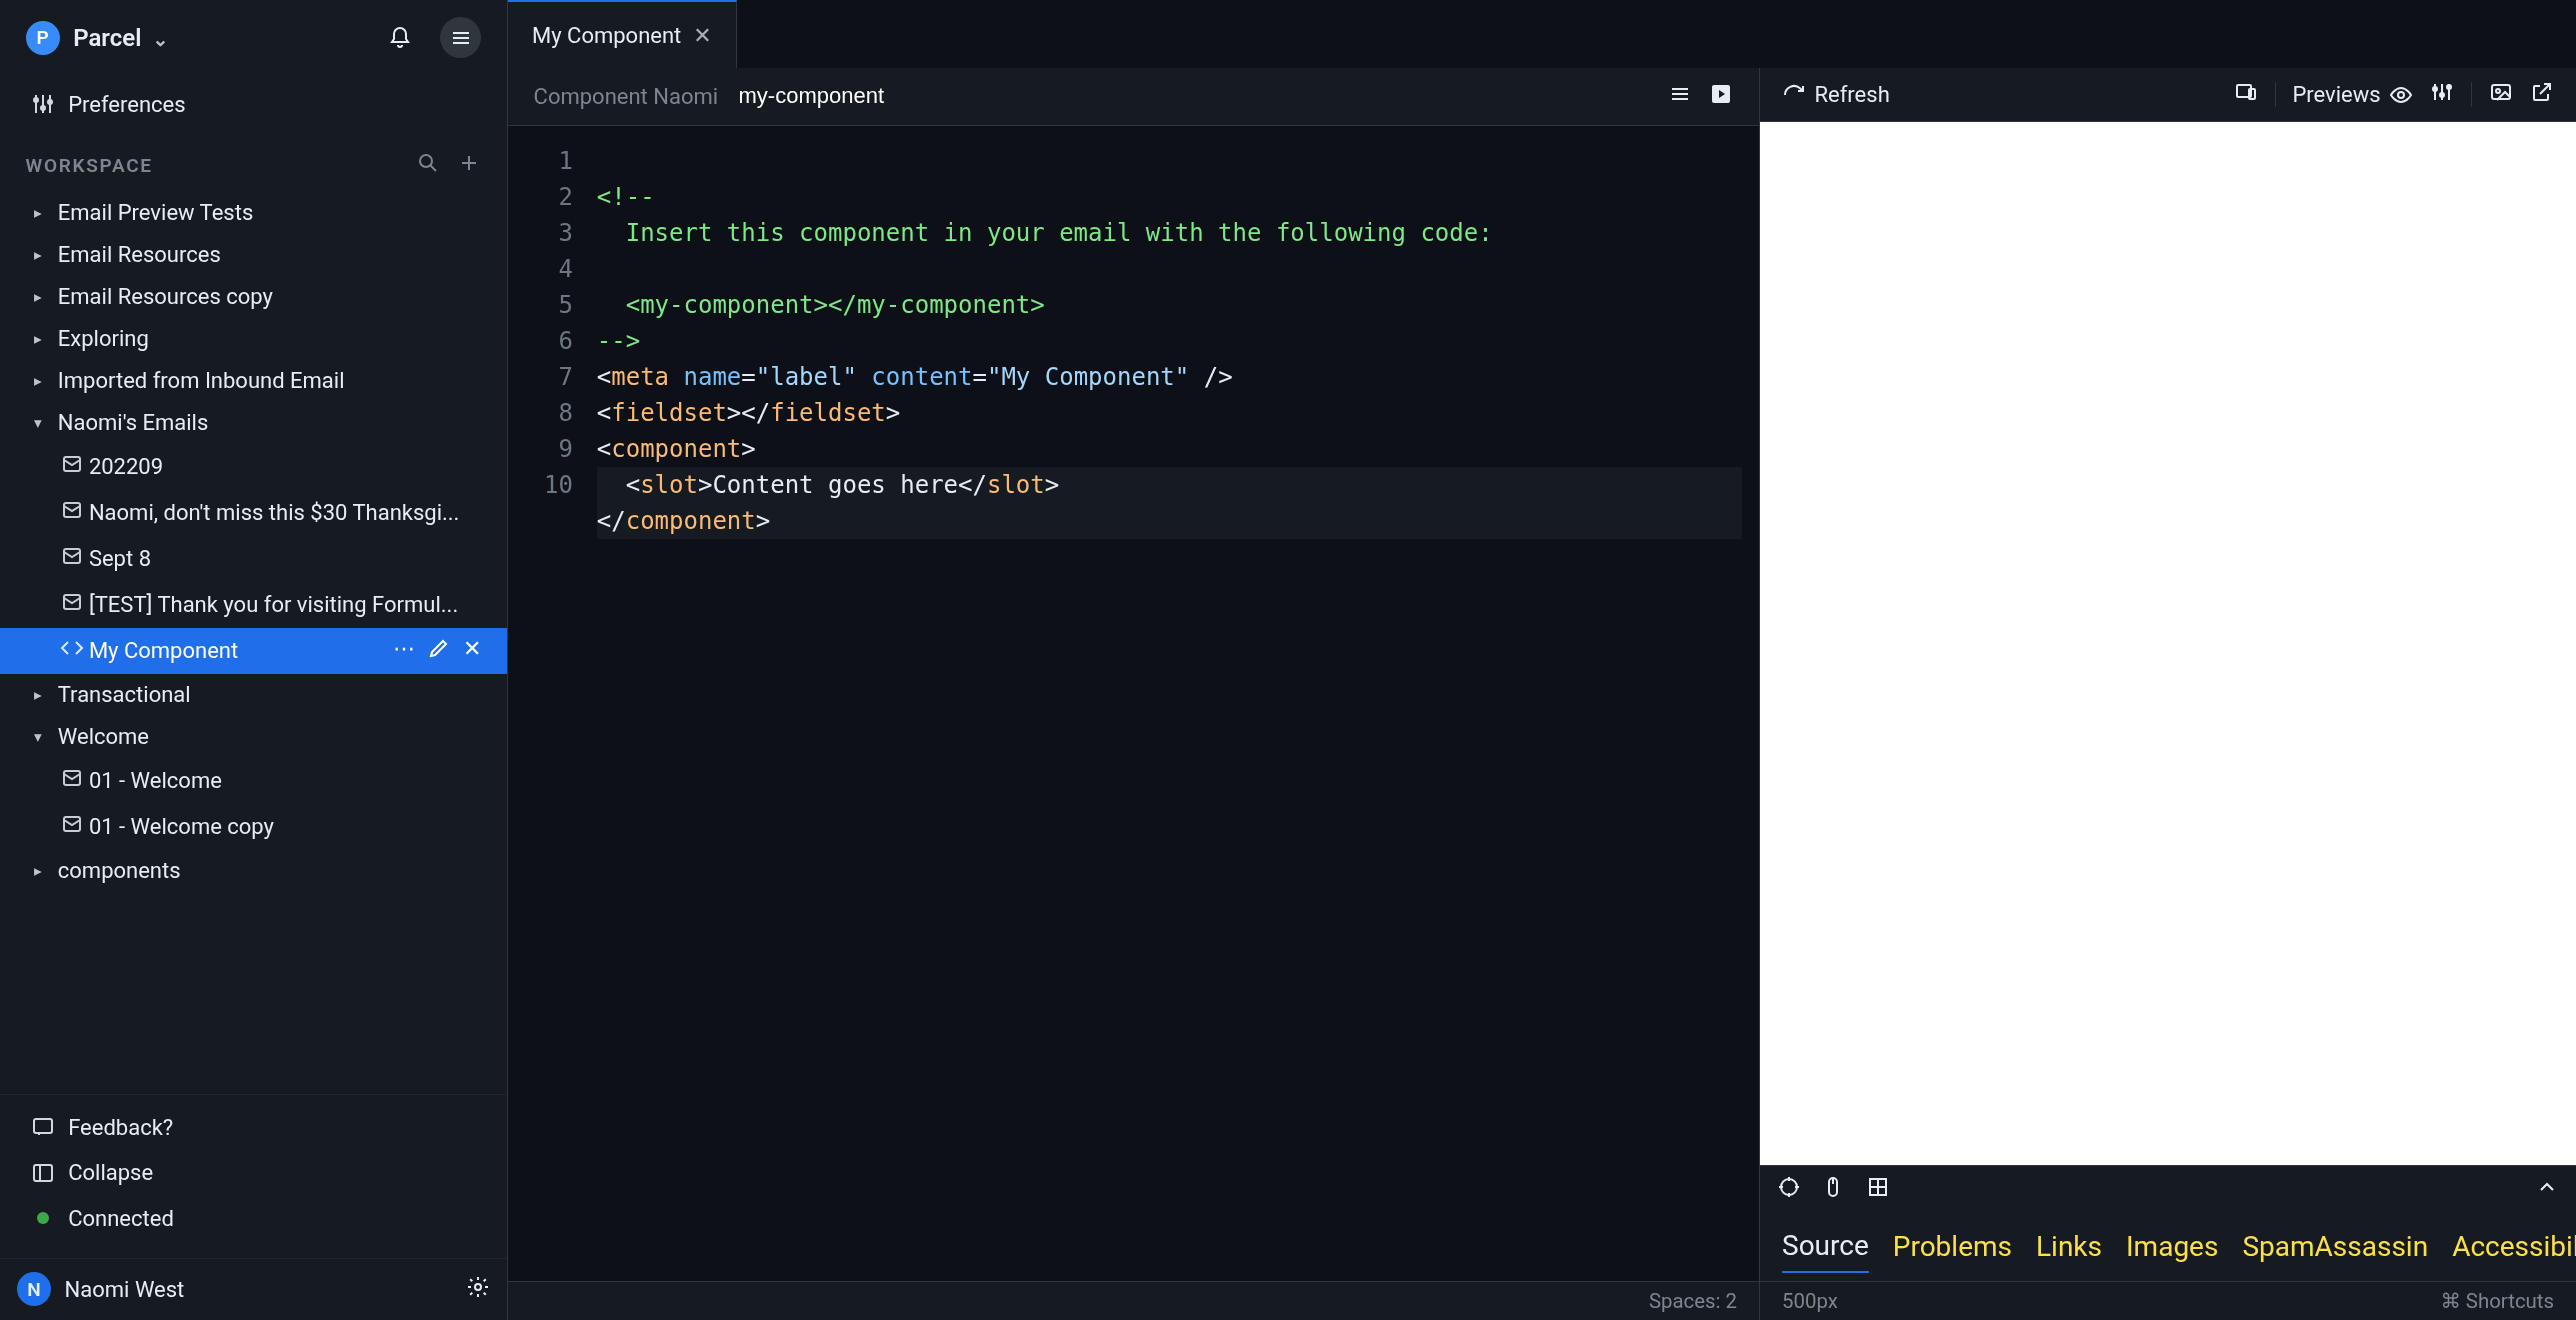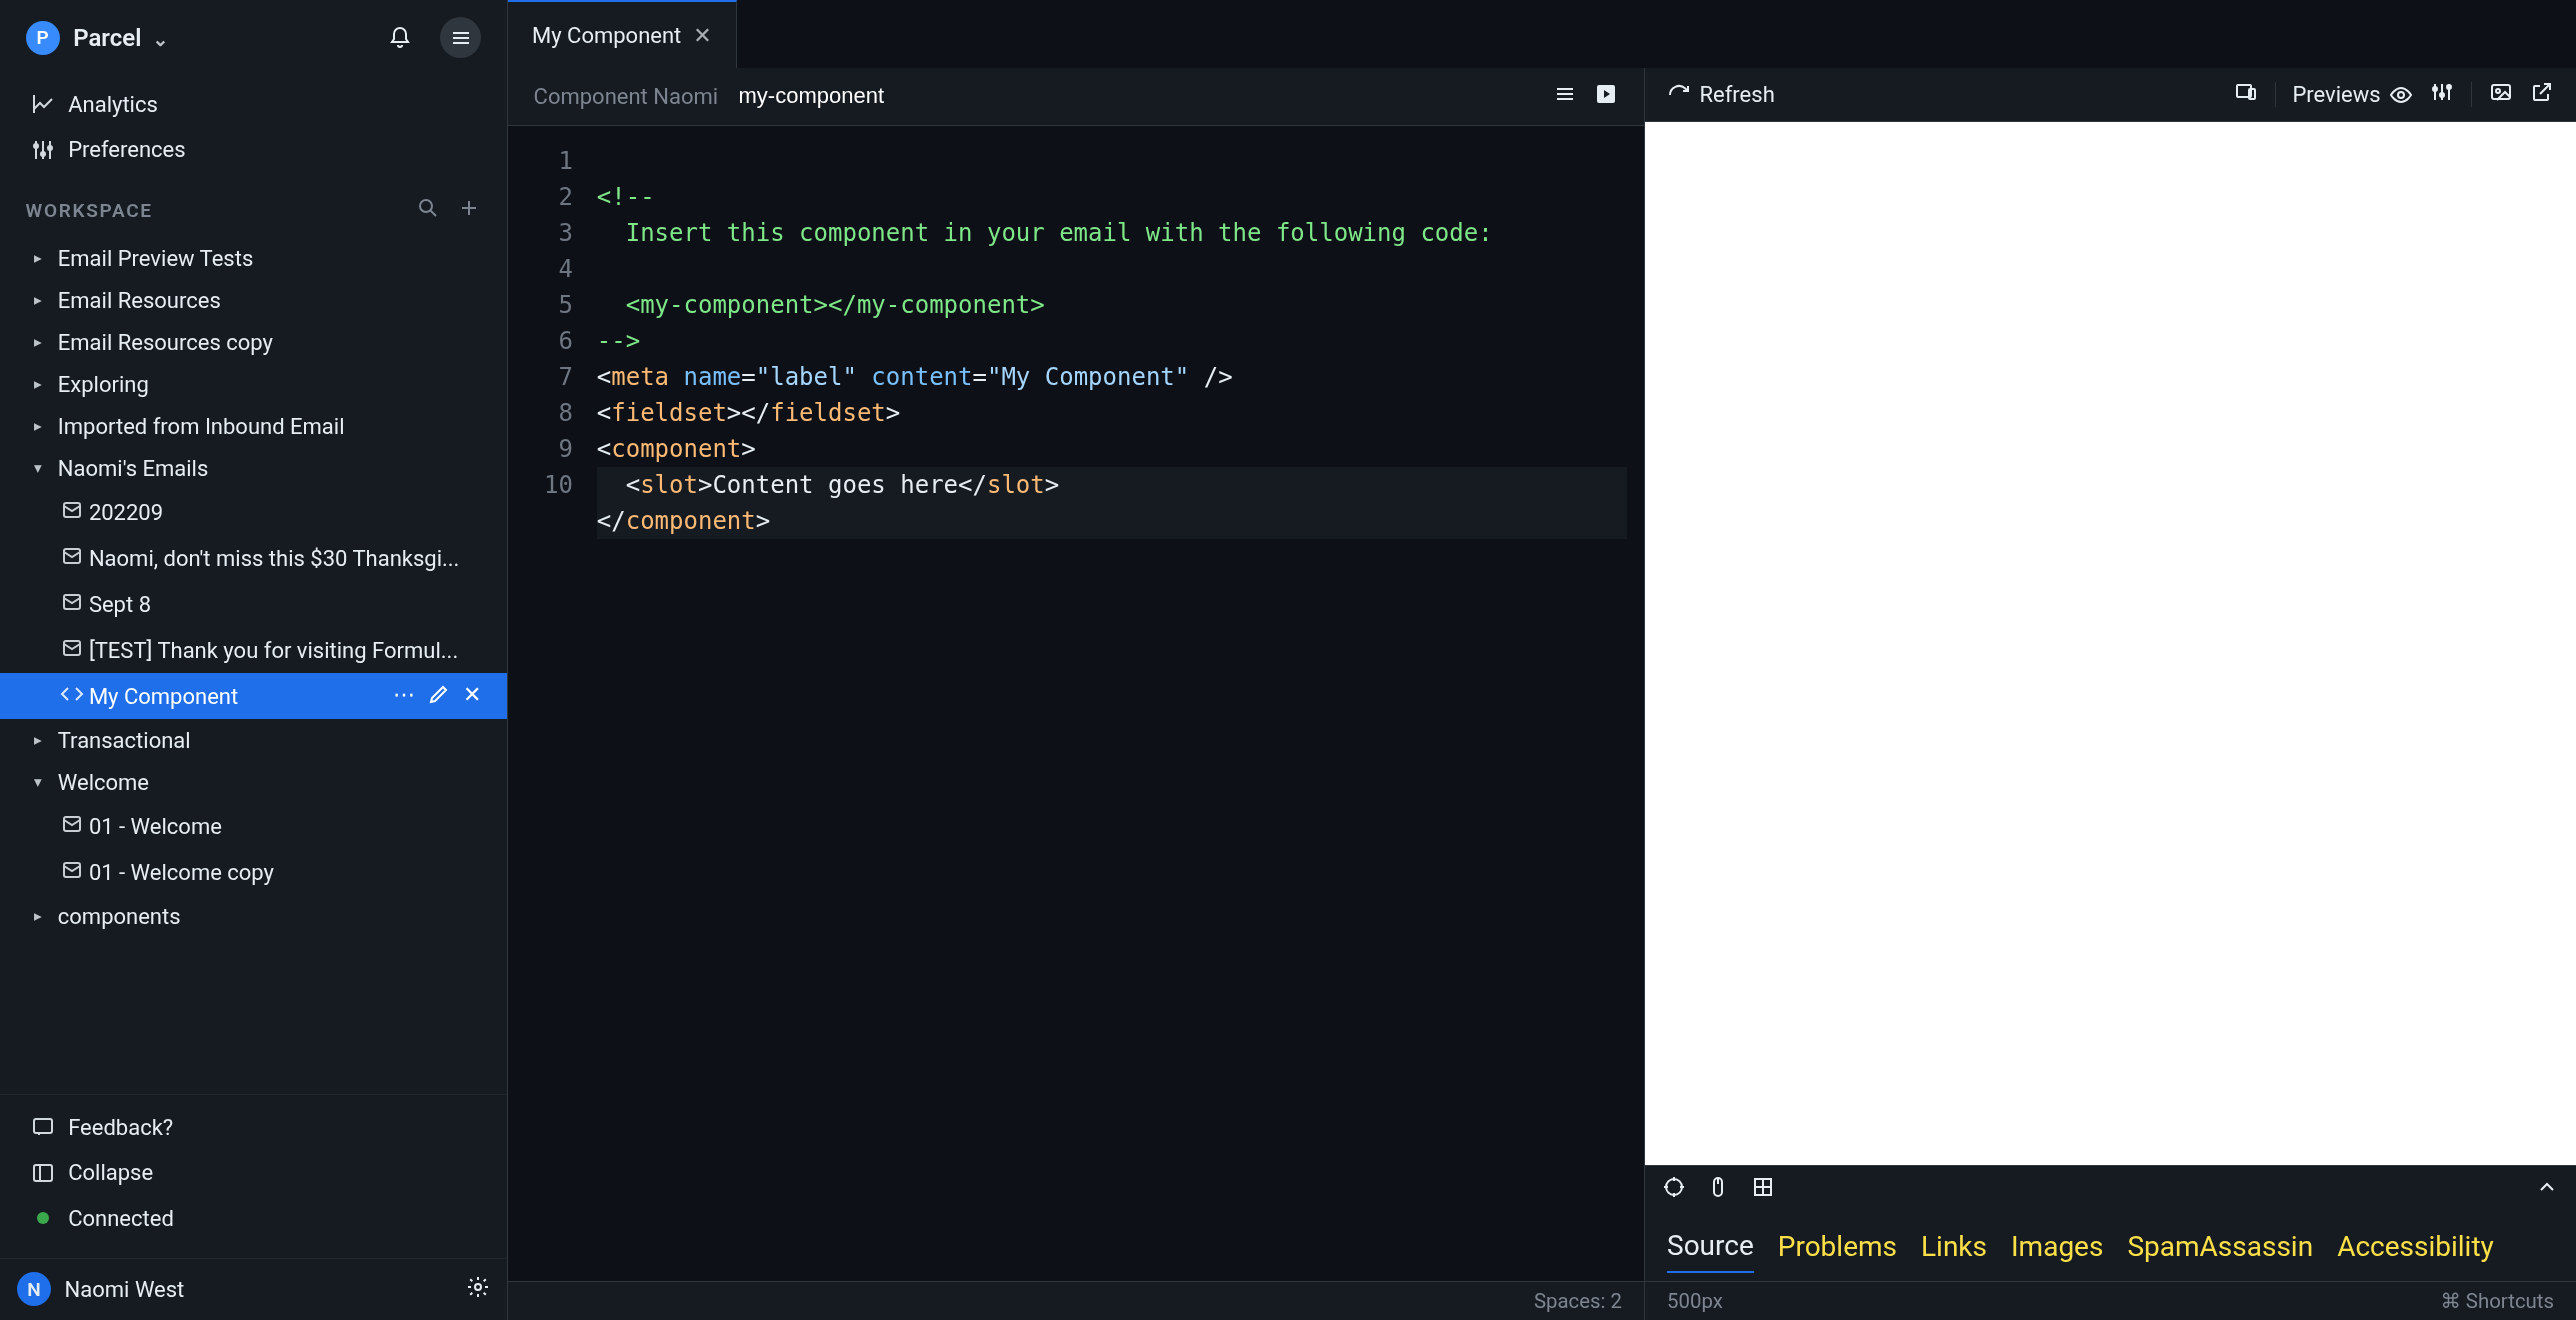--- a/index.html
+++ b/index.html
@@ -126,21 +126,21 @@
   font-size: 24px; line-height: 36px;
   white-space: pre;
 }
 .code .comment { color: #7ee787; }
 .code .tag { color: #fdba74; }
 .code .attr { color: #79c0ff; }
 .code .str { color: #a5d6ff; }
 .code .bracket { color: #e6edf3; }
 .code-line.hl { background: #161b22; display: inline-block; width: 100%; }
 .preview-pane {
-  width: 932px; display: flex; flex-direction: column;
+  width: 817px; display: flex; flex-direction: column;
   border-left: 0.9px solid #30363d;
 }
 .preview-toolbar {
   display: flex; align-items: center; gap: 17px;
   padding: 12px 22px;
   border-bottom: 0.9px solid #30363d;
   background: #161b22;
 }
 .preview-toolbar .spacer { flex: 1; }
 .preview-body { flex: 1; background: #ffffff; }
@@ -194,29 +194,20 @@
       <div class="icon-btn filled">
         <svg viewBox="0 0 24 24">
             <line x1="4" y1="7" x2="20" y2="7"></line>
             <line x1="4" y1="12" x2="20" y2="12"></line>
             <line x1="4" y1="17" x2="20" y2="17"></line>
           </svg>
       </div>
     </div>
 
     <div class="nav-section">
-      <div class="nav-item">
-        <span class="nav-icon">
-            <svg viewBox="0 0 24 24">
-              <polyline points="3 17 9 11 13 15 21 7"></polyline>
-              <polyline points="3 21 3 3"></polyline>
-            </svg>
-          </span>
-        <span>Analytics</span>
-      </div>
       <div class="nav-item">
         <span class="nav-icon">
             <svg viewBox="0 0 24 24">
               <line x1="5" y1="3" x2="5" y2="21"></line>
               <line x1="12" y1="3" x2="12" y2="21"></line>
               <line x1="19" y1="3" x2="19" y2="21"></line>
               <circle cx="5" cy="8" r="2"></circle>
               <circle cx="12" cy="16" r="2"></circle>
               <circle cx="19" cy="10" r="2"></circle>
             </svg>

